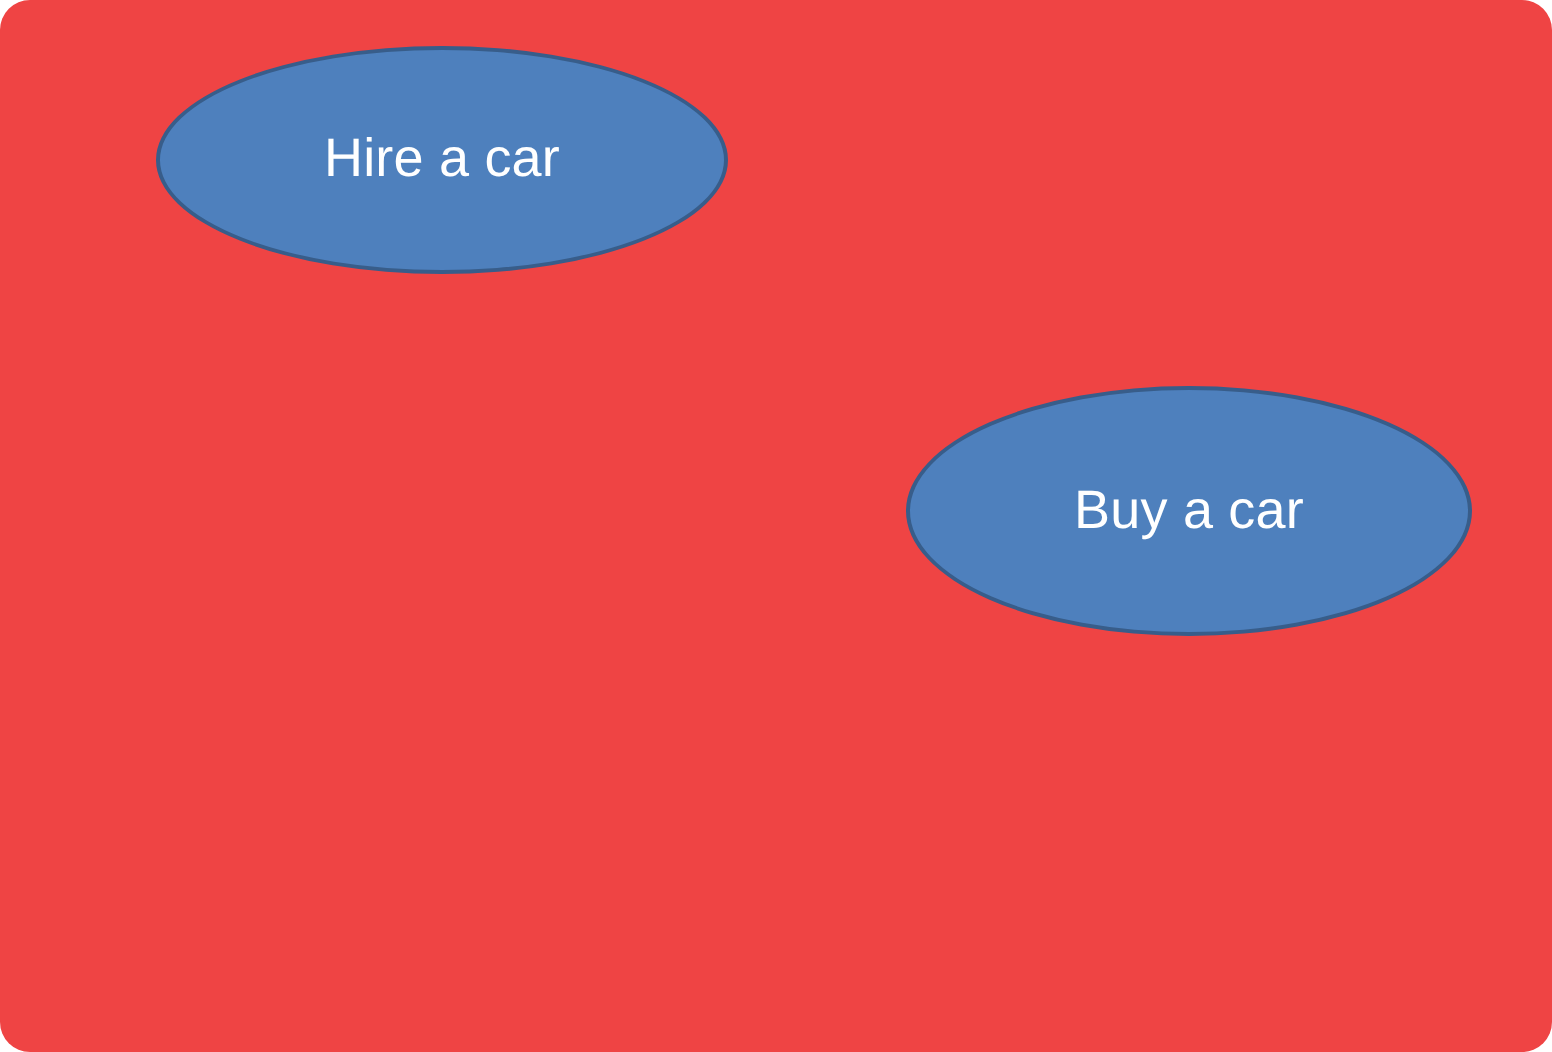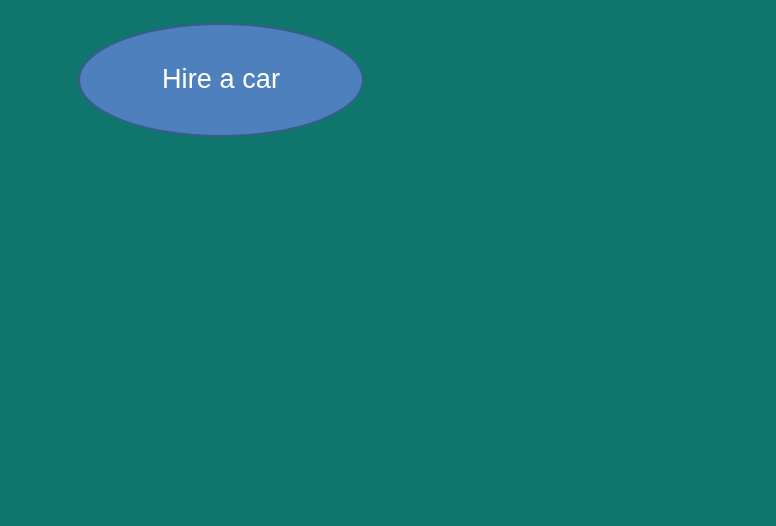--- a/index.html
+++ b/index.html
@@ -8,22 +8,23 @@
     padding: 0;
     background: #ffffff;
   }
   body {
     font-family: "Liberation Sans", sans-serif;
   }
   #canvas {
     position: relative;
     width: 776px;
     height: 526px;
-    background: #0f766e;
+    background: #ef4444;
     overflow: hidden;
+    border-radius: 15px;
   }
   .node {
     position: absolute;
     box-sizing: border-box;
     border-radius: 50%;
     background: #4e80bd;
     border: 2px solid #385d8a;
     display: flex;
     align-items: center;
     justify-content: center;
@@ -61,15 +62,18 @@
 </style>
 </head>
 <body>
 
 <div id="canvas">
 
   <div class="node" id="node-hire-a-car">
     <span class="node-label">Hire a car</span>
   </div>
 
+  <div class="node" id="node-buy-a-car">
+    <span class="node-label">Buy a car</span>
+  </div>
 
 
 </div>
 
 </body></html>

